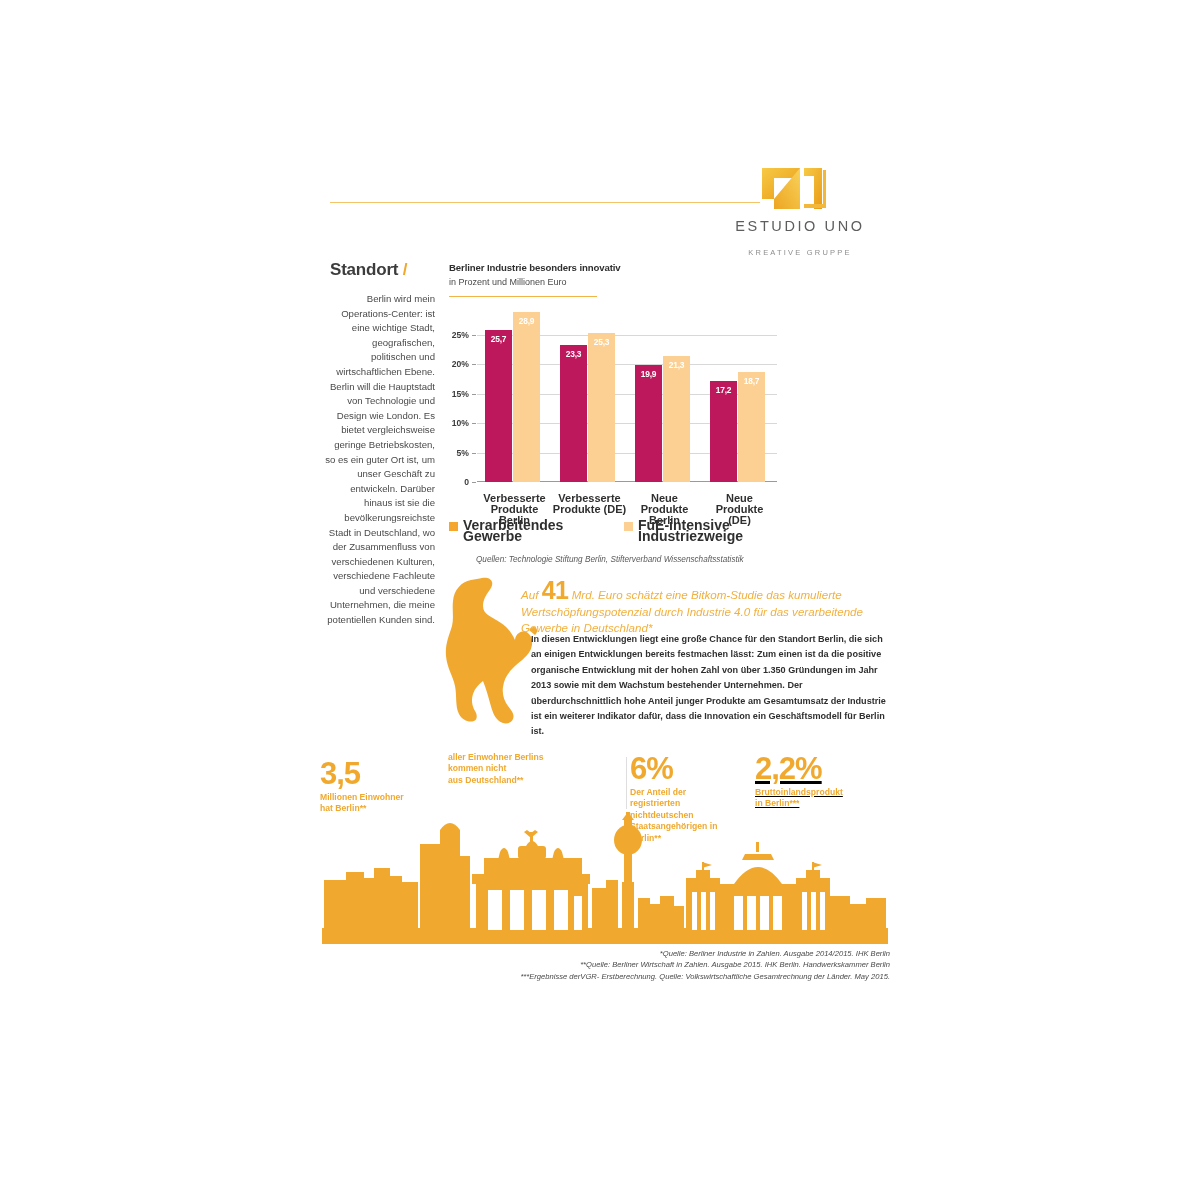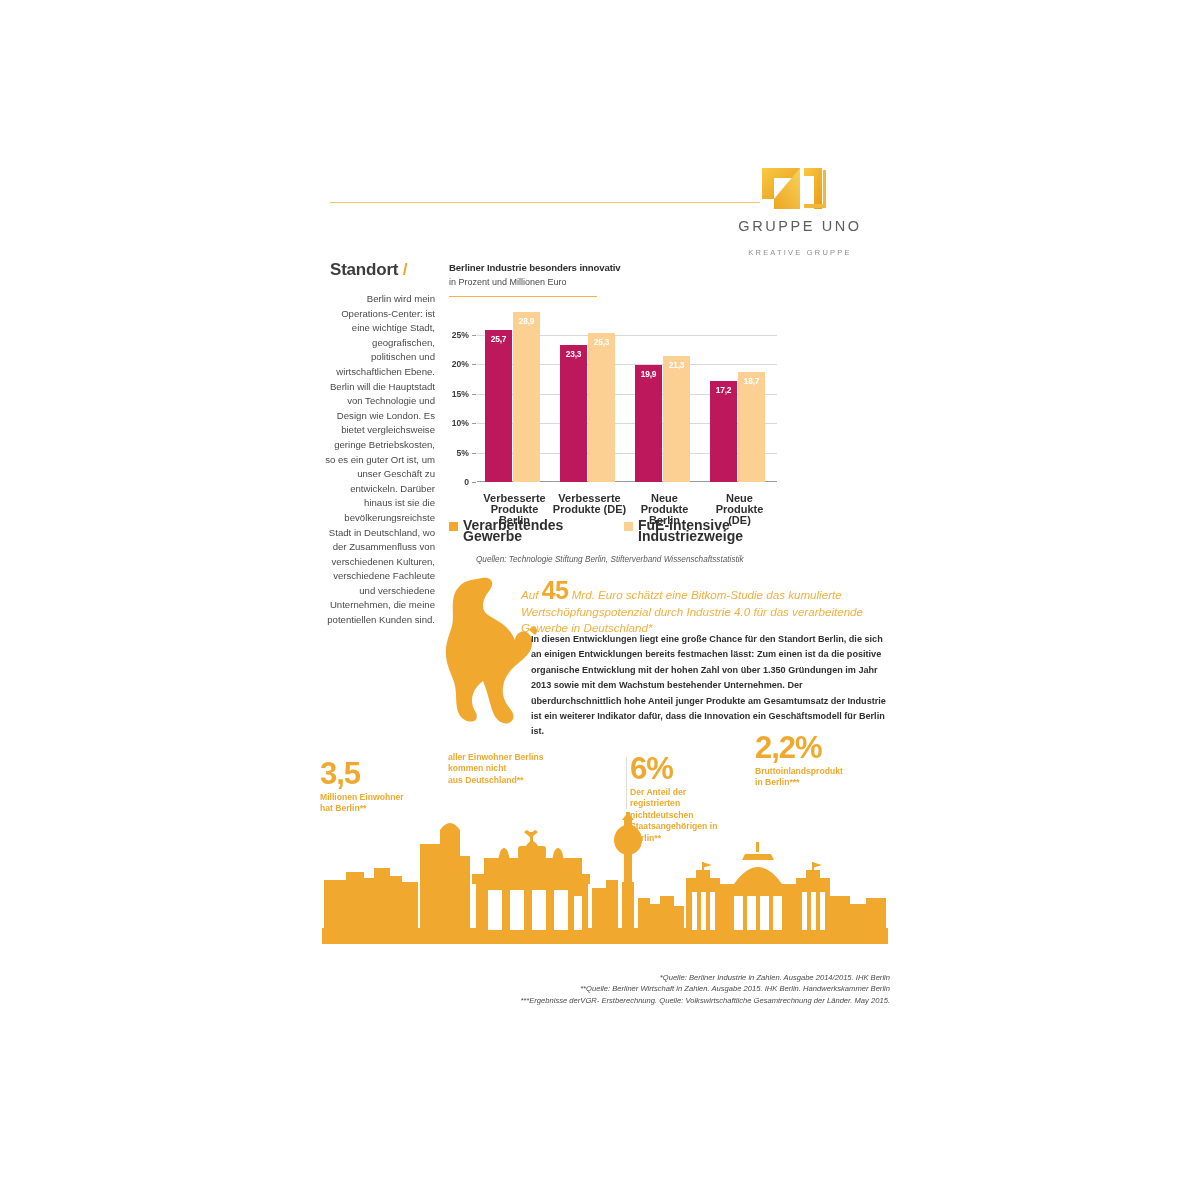--- a/index.html
+++ b/index.html
@@ -116,21 +116,21 @@
     position:absolute;left:626px;top:757px;width:1px;height:52px;
     background:#dedede;
   }
 
   
   .skyline{position:absolute;left:322px;top:812px;width:566px;height:132px;}
 
   
   .footnotes{
     position:absolute;left:420px;top:948px;width:470px;text-align:right;
-    font-size:7.6px;line-height:11.4px;font-style:italic;color:#4a4a4a;margin-top:24px;
+    font-size:7.6px;line-height:11.4px;font-style:italic;color:#4a4a4a;
   }
 </style>
 </head>
 <body>
 
 <div class="page">
 
   <div class="header-rule"></div>
 
   <div class="logo-block">
@@ -144,21 +144,21 @@
           <stop offset="0" stop-color="#EDA521"></stop>
             <stop offset="1" stop-color="#F8D25A"></stop>
         </linearGradient>
       </defs>
       <path d="M2,2 L40,2 L40,12 L14,12 L14,33 L2,33 Z" fill="url(#lgA)"></path>
       <path d="M14,33 L40,2 L40,43 L14,43 Z" fill="url(#lgB)"></path>
       <path d="M44,2 L62,2 L62,43 L54,43 L54,10 L44,10 Z" fill="url(#lgA)"></path>
       <rect x="63" y="4" width="3" height="36" fill="#F3B83A"></rect>
       <rect x="44" y="38" width="22" height="4" fill="#F3B83A"></rect>
     </svg>
-    <div class="logo-name">GRUPPE UNO</div>
+    <div class="logo-name">ESTUDIO UNO</div>
     <div class="logo-sub">KREATIVE GRUPPE</div>
   </div>
 
   <div class="standort-title">
     <span>Standort</span>
     <span class="standort-slash">/</span>
   </div>
   <div class="left-body">Berlin wird mein Operations-Center: ist eine wichtige Stadt, geografischen, politischen und wirtschaftlichen Ebene. Berlin will die Hauptstadt von Technologie und Design wie London. Es bietet vergleichsweise geringe Betriebskosten, so es ein guter Ort ist, um unser Geschäft zu entwickeln. Darüber hinaus ist sie die bevölkerungsreichste Stadt in Deutschland, wo der Zusammenfluss von verschiedenen Kulturen, verschiedene Fachleute und verschiedene Unternehmen, die meine potentiellen Kunden sind.</div>
 
   <div class="chart-title">Berliner Industrie besonders innovativ</div>
@@ -241,21 +241,21 @@
       C78,90 85,86 89,79 C92,73 92,66 88,62 C85,59 81,59 78,61 C76,62 74,65 74,68
       C71,61 66,55 60,51 C56,48 51,46 47,43 C44,41 42,38 42,34 C42,28 45,23 48,19
       C50,16 52,13 51,10 C50,6 45,5 41,6 C38,7 34,7 30,8 Z"></path>
     <path fill="#FFFFFF" d="M44,26 L56,22 L57,25 L45,29 Z M46,32 L58,29 L59,32 L47,35 Z
       M48,38 L59,36 L60,39 L49,41 Z"></path>
     <path fill="#F0A92E" d="M88,58 C90,55 93,54 95,56 C97,58 96,61 94,63 Z"></path>
   </svg>
 
   <div class="quote">
     <span class="quote-auf">Auf</span>
-    <span class="quote-num">45</span>
+    <span class="quote-num">41</span>
     <span>Mrd. Euro schätzt eine Bitkom-Studie das kumulierte Wertschöpfungspotenzial durch Industrie 4.0 für das verarbeitende Gewerbe in Deutschland*</span>
   </div>
 
   <div class="body-para">In diesen Entwicklungen liegt eine große Chance für den Standort Berlin, die sich an einigen Entwicklungen bereits festmachen lässt: Zum einen ist da die positive organische Entwicklung mit der hohen Zahl von über 1.350 Gründungen im Jahr 2013 sowie mit dem Wachstum bestehender Unternehmen. Der überdurchschnittlich hohe Anteil junger Produkte am Gesamtumsatz der Industrie ist ein weiterer Indikator dafür, dass die Innovation ein Geschäftsmodell für Berlin ist.</div>
 
   <div class="stat" style="left:320px;top:757px;width:120px;">
     <div class="stat-num">3,5</div>
     <div class="stat-label">Millionen Einwohner
 hat Berlin**</div>
   </div>
@@ -266,21 +266,21 @@
   </div>
   <div class="stat-divider"></div>
   <div class="stat" style="left:630px;top:752px;width:132px;">
     <div class="stat-num">6%</div>
     <div class="stat-label">Der Anteil der
 registrierten
 nichtdeutschen
 Staatsangehörigen in
 Berlin**</div>
   </div>
-  <div class="stat" style="left:755px;top:731px;width:140px;">
+  <div class="stat" style="left:755px;top:752px;width:140px;text-decoration:underline;">
     <div class="stat-num">2,2%</div>
     <div class="stat-label">Bruttoinlandsprodukt
 in Berlin***</div>
   </div>
 
   <svg class="skyline" viewBox="0 0 566 132" preserveAspectRatio="none">
     <g fill="#F0A92E">
       <rect x="0" y="116" width="566" height="16"></rect>
 
       <rect x="2" y="68" width="22" height="50"></rect>

